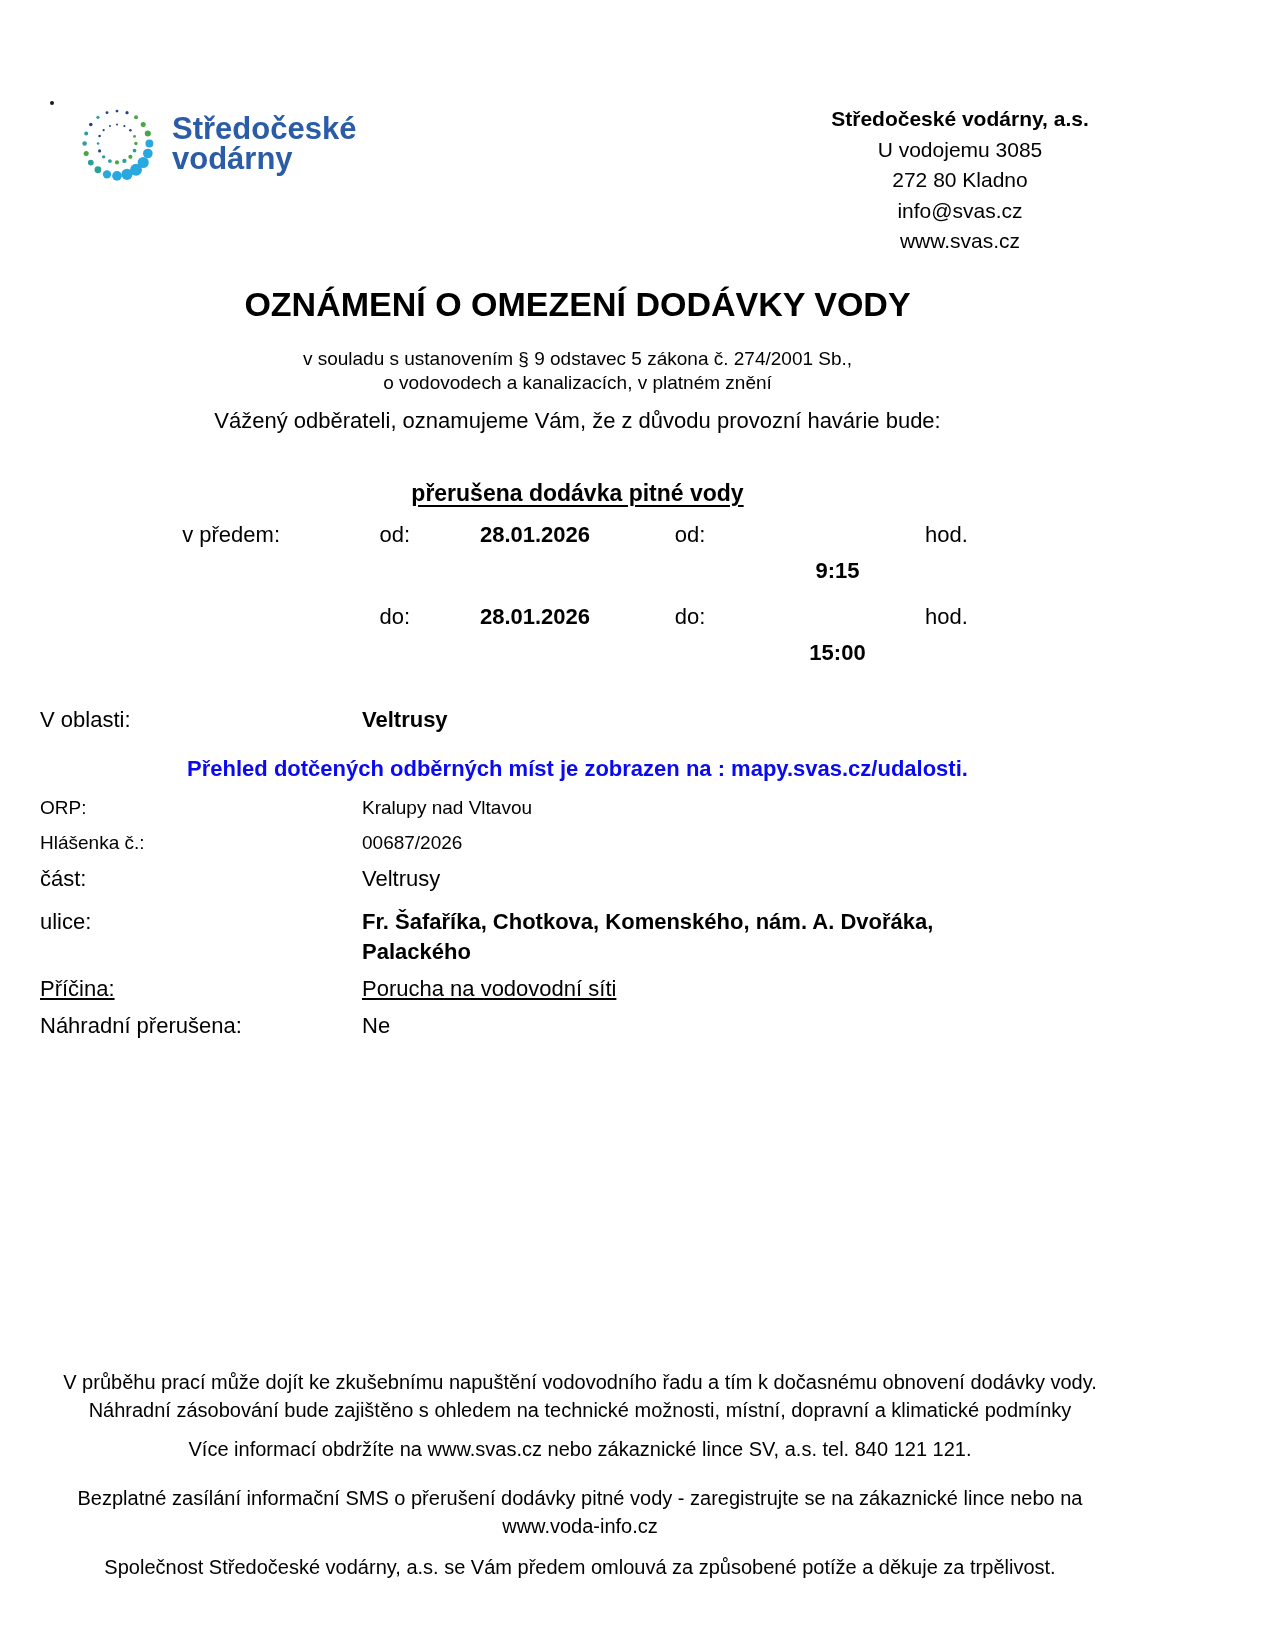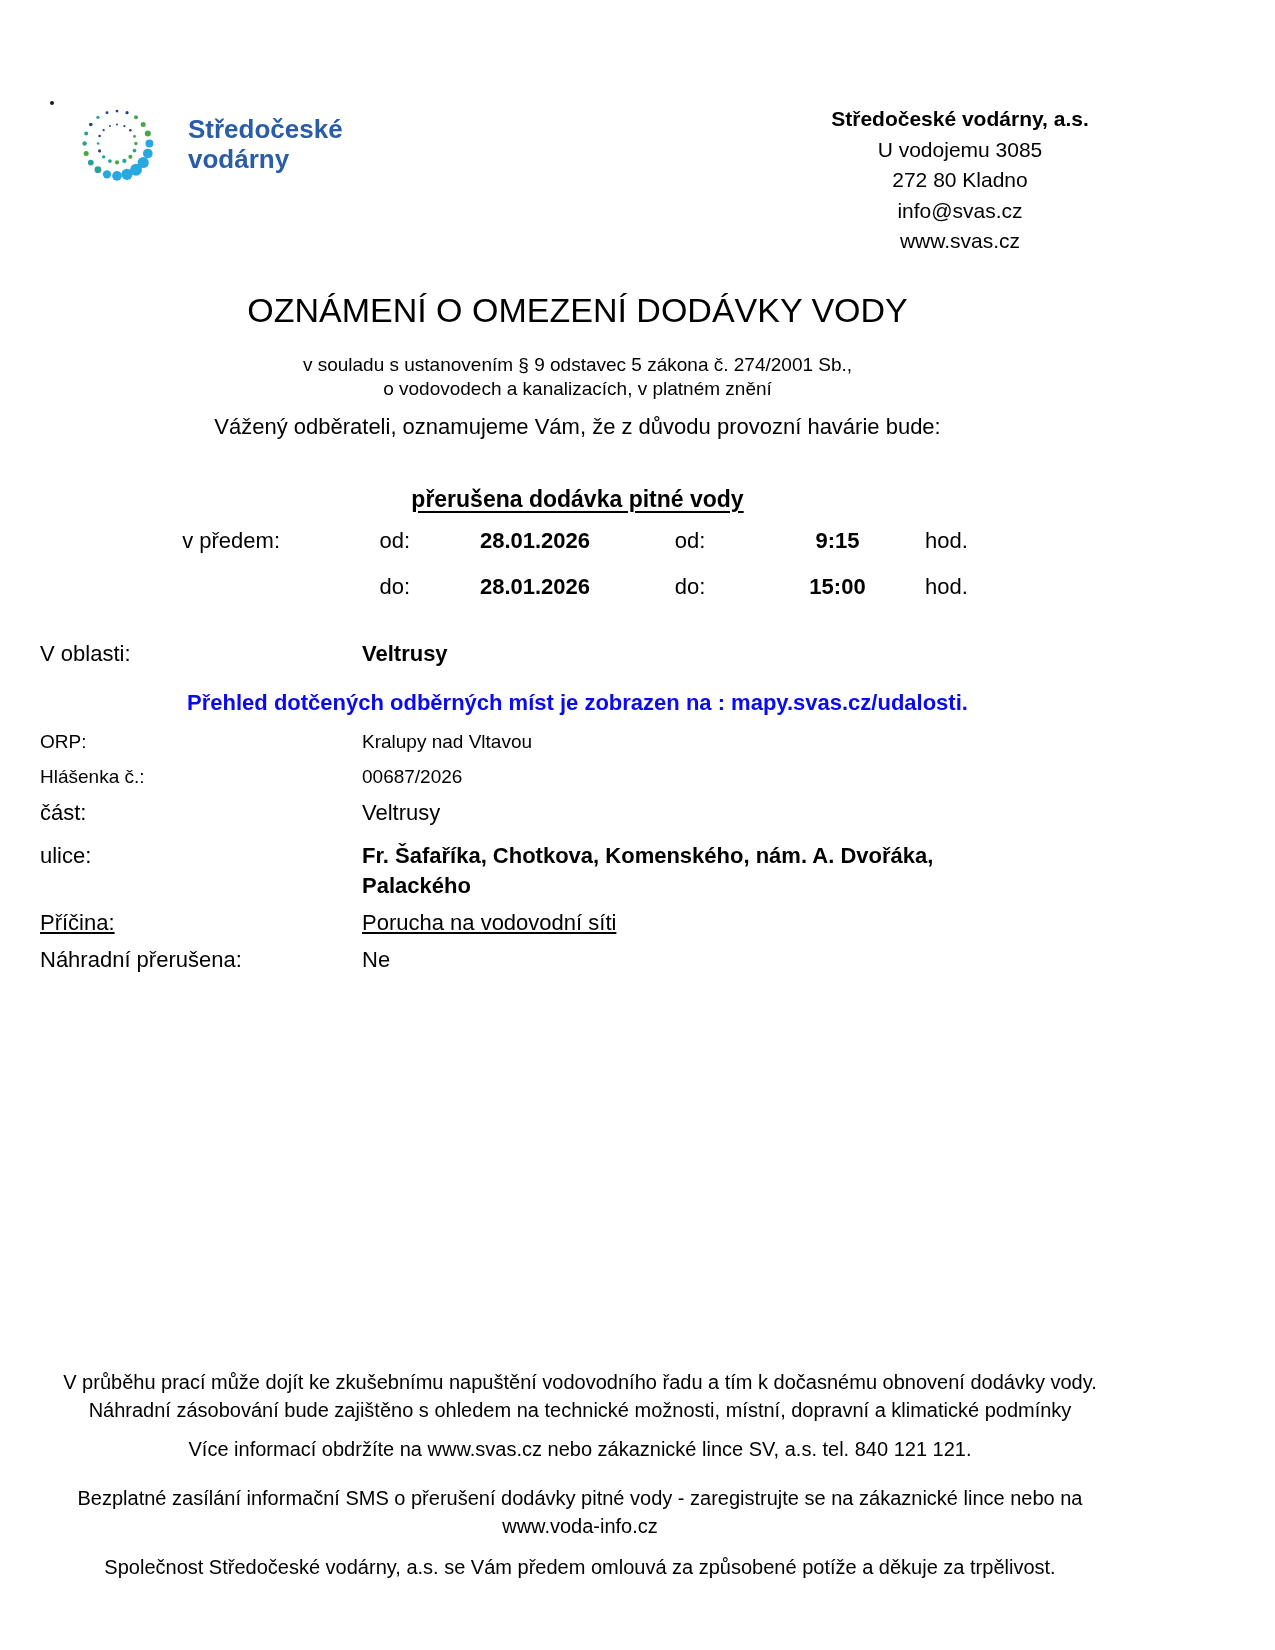--- a/index.html
+++ b/index.html
@@ -8,41 +8,41 @@
     width:1275px;height:1650px;
     background:#ffffff;color:#000;
     font-family:"Liberation Sans", sans-serif;
     overflow:hidden;
   }
   
   .top-dot{position:absolute;left:50px;top:101px;width:4px;height:4px;border-radius:50%;background:#1a1a1a;}
 
   
   .logo{position:absolute;left:72px;top:102px;display:flex;align-items:center;gap:10px;}
-  .logo-text{font-size:26px;font-weight:700;color:var(--logo-text,#2a5ca8);line-height:30px;margin-left:16px;}
+  .logo-text{font-size:31px;font-weight:700;color:var(--logo-text,#2a5ca8);line-height:30px;}
 
   
   .company{position:absolute;left:790px;top:104px;width:340px;text-align:center;font-size:21px;line-height:30.5px;}
   .company .name{font-weight:700;}
 
   
   .main{position:absolute;left:40px;top:283px;width:1075px;text-align:center;}
-  .title{font-size:34px;font-weight:400;line-height:42px;margin:6px;}
+  .title{font-size:34px;font-weight:700;line-height:42px;margin:0;}
   .legal{font-size:19px;line-height:24px;margin-top:22px;}
   .greeting{font-size:22px;line-height:28px;margin-top:12px;}
   .interruption{font-size:23px;font-weight:700;line-height:28px;margin-top:44px;
                 text-decoration:underline;text-underline-offset:4px;text-decoration-thickness:2px;}
 
   .schedule{margin-top:13px;display:grid;grid-template-columns:240px 160px 190px 120px 175px 115px;
             row-gap:16px;font-size:22px;line-height:30px;text-align:left;}
   .schedule .c-label{text-align:right;}
   .schedule .c-od{text-align:right;padding-right:30px;}
   .schedule .c-date{text-align:center;font-weight:700;}
   .schedule .c-od2{text-align:center;}
-  .schedule .c-time{text-align:center;font-weight:700;}
+  .schedule .c-time{text-align:center;font-weight:700;margin-top:36px;}
   .schedule .c-hod{text-align:left;}
 
   .row2{display:grid;grid-template-columns:240px auto;text-align:left;font-size:22px;line-height:30px;align-items:start;}
   .row2 .lbl{text-align:left;}
   .row2 .val{padding-left:82px;}
   .row-area{margin-top:37px;}
   .row-area .val{font-weight:700;}
   .map-notice{margin-top:20px;font-size:22px;line-height:28px;font-weight:700;color:var(--link-blue,#0000EE);}
   .row-orp{margin-top:13px;font-size:19px;line-height:24px;}
   .row-hlasenka{margin-top:11px;font-size:19px;line-height:24px;}

